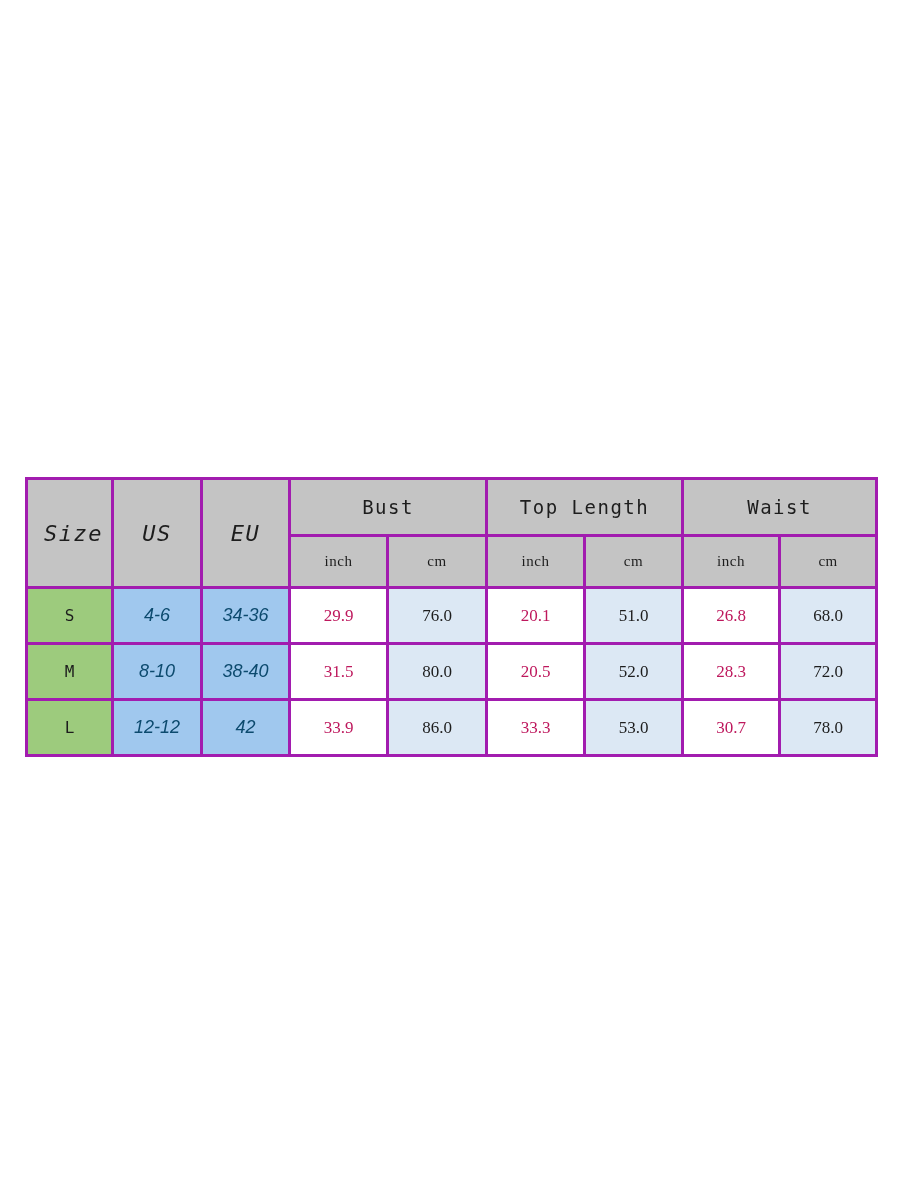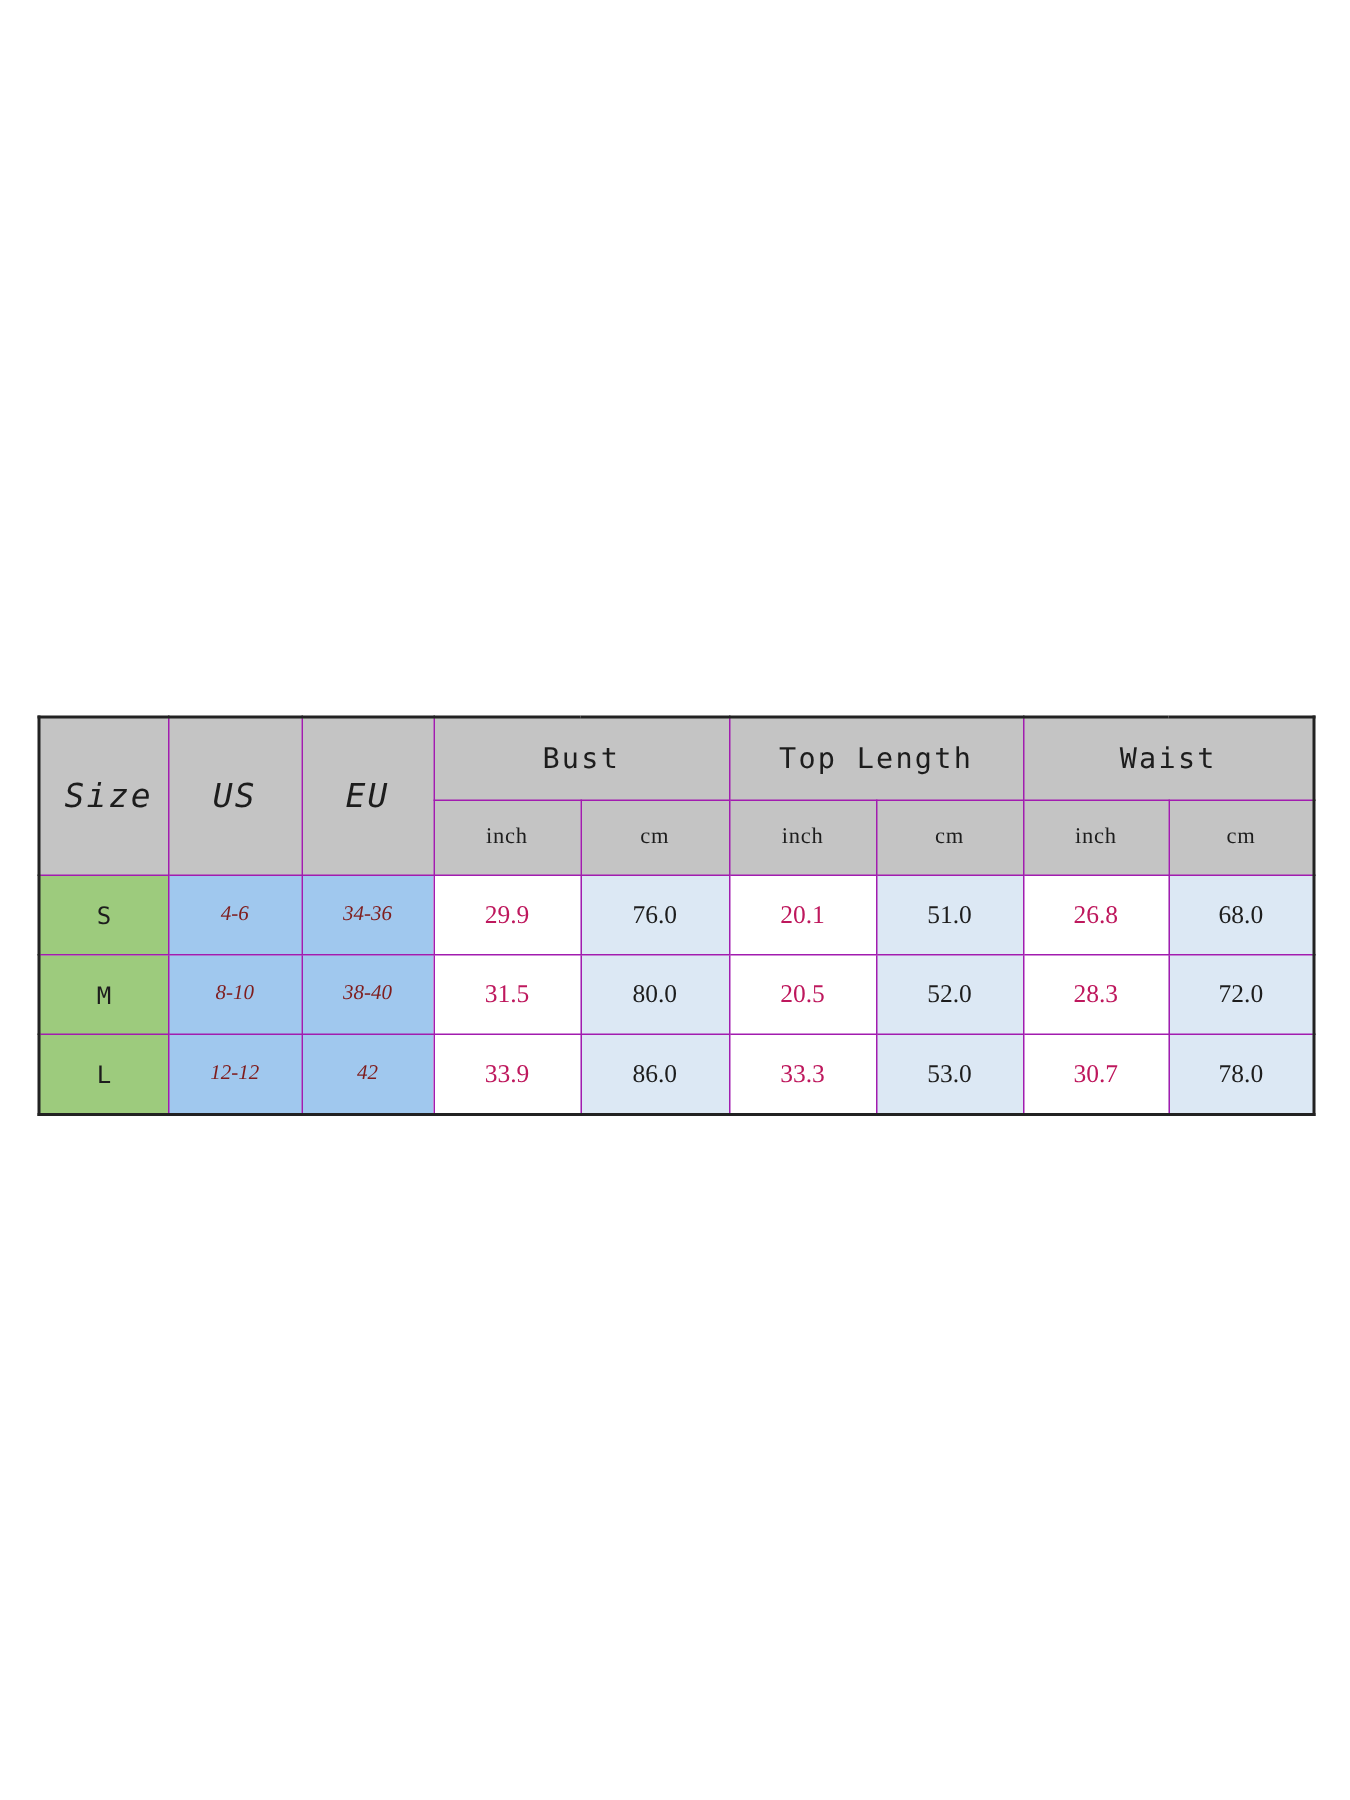--- a/index.html
+++ b/index.html
@@ -26,21 +26,21 @@
   table.size-chart {
     width: 850px;
     height: 249px;
     border-collapse: collapse;
     table-layout: fixed;
     border: 2px solid #222222;
   }
 
   table.size-chart td,
   table.size-chart th {
-    border: 1px solid #a21caf;
+    border: 3px solid #a21caf;
     text-align: center;
     vertical-align: middle;
     padding: 16px;
     font-weight: normal;
   }
 
   
   .hd {
     background: #c4c4c4;
     color: #1d1d1d;
@@ -62,25 +62,25 @@
 
   
   .c-size {
     background: #9dcb7d;
     color: #1d1d1d;
     font-family: "DejaVu Sans Mono", "Liberation Mono", monospace;
     font-size: 16px;
   }
   .c-region {
     background: #a0c8ee;
-    color: #7f1d1d;
-    font-family: Liberation Serif, serif;
+    color: #0c4a6e;
+    font-family: Liberation Sans, sans-serif;
     font-style: italic;
     font-weight: bold;
-    font-size: 14px;
+    font-size: 18px;
   }
   .c-inch {
     background: #ffffff;
     color: #be185d;
     font-family: "Liberation Serif", serif;
     font-size: 17px;
   }
   .c-cm {
     background: #dce8f4;
     color: #1d1d1d;

